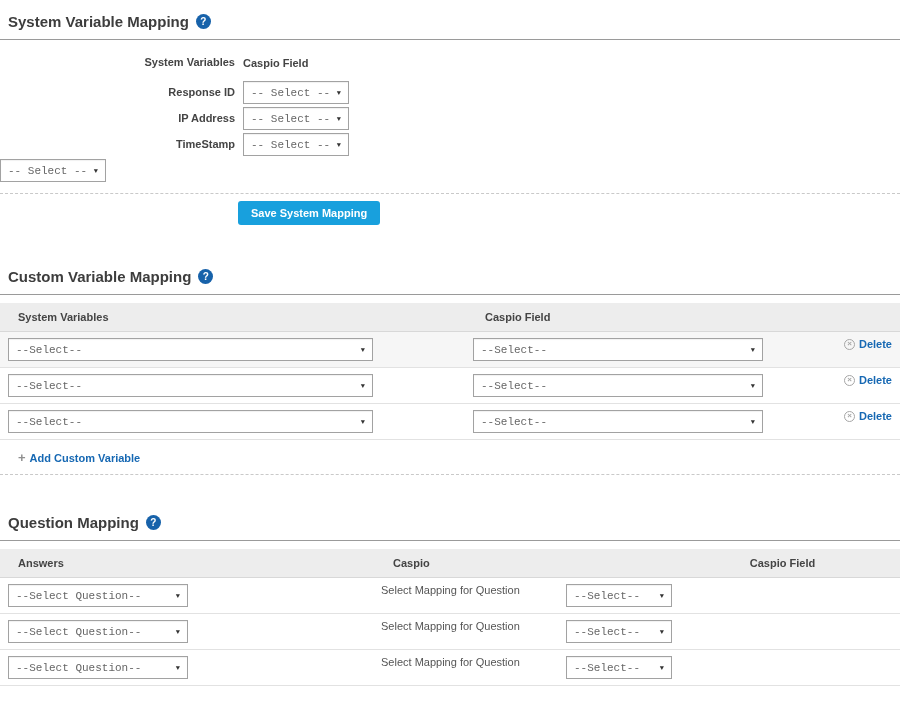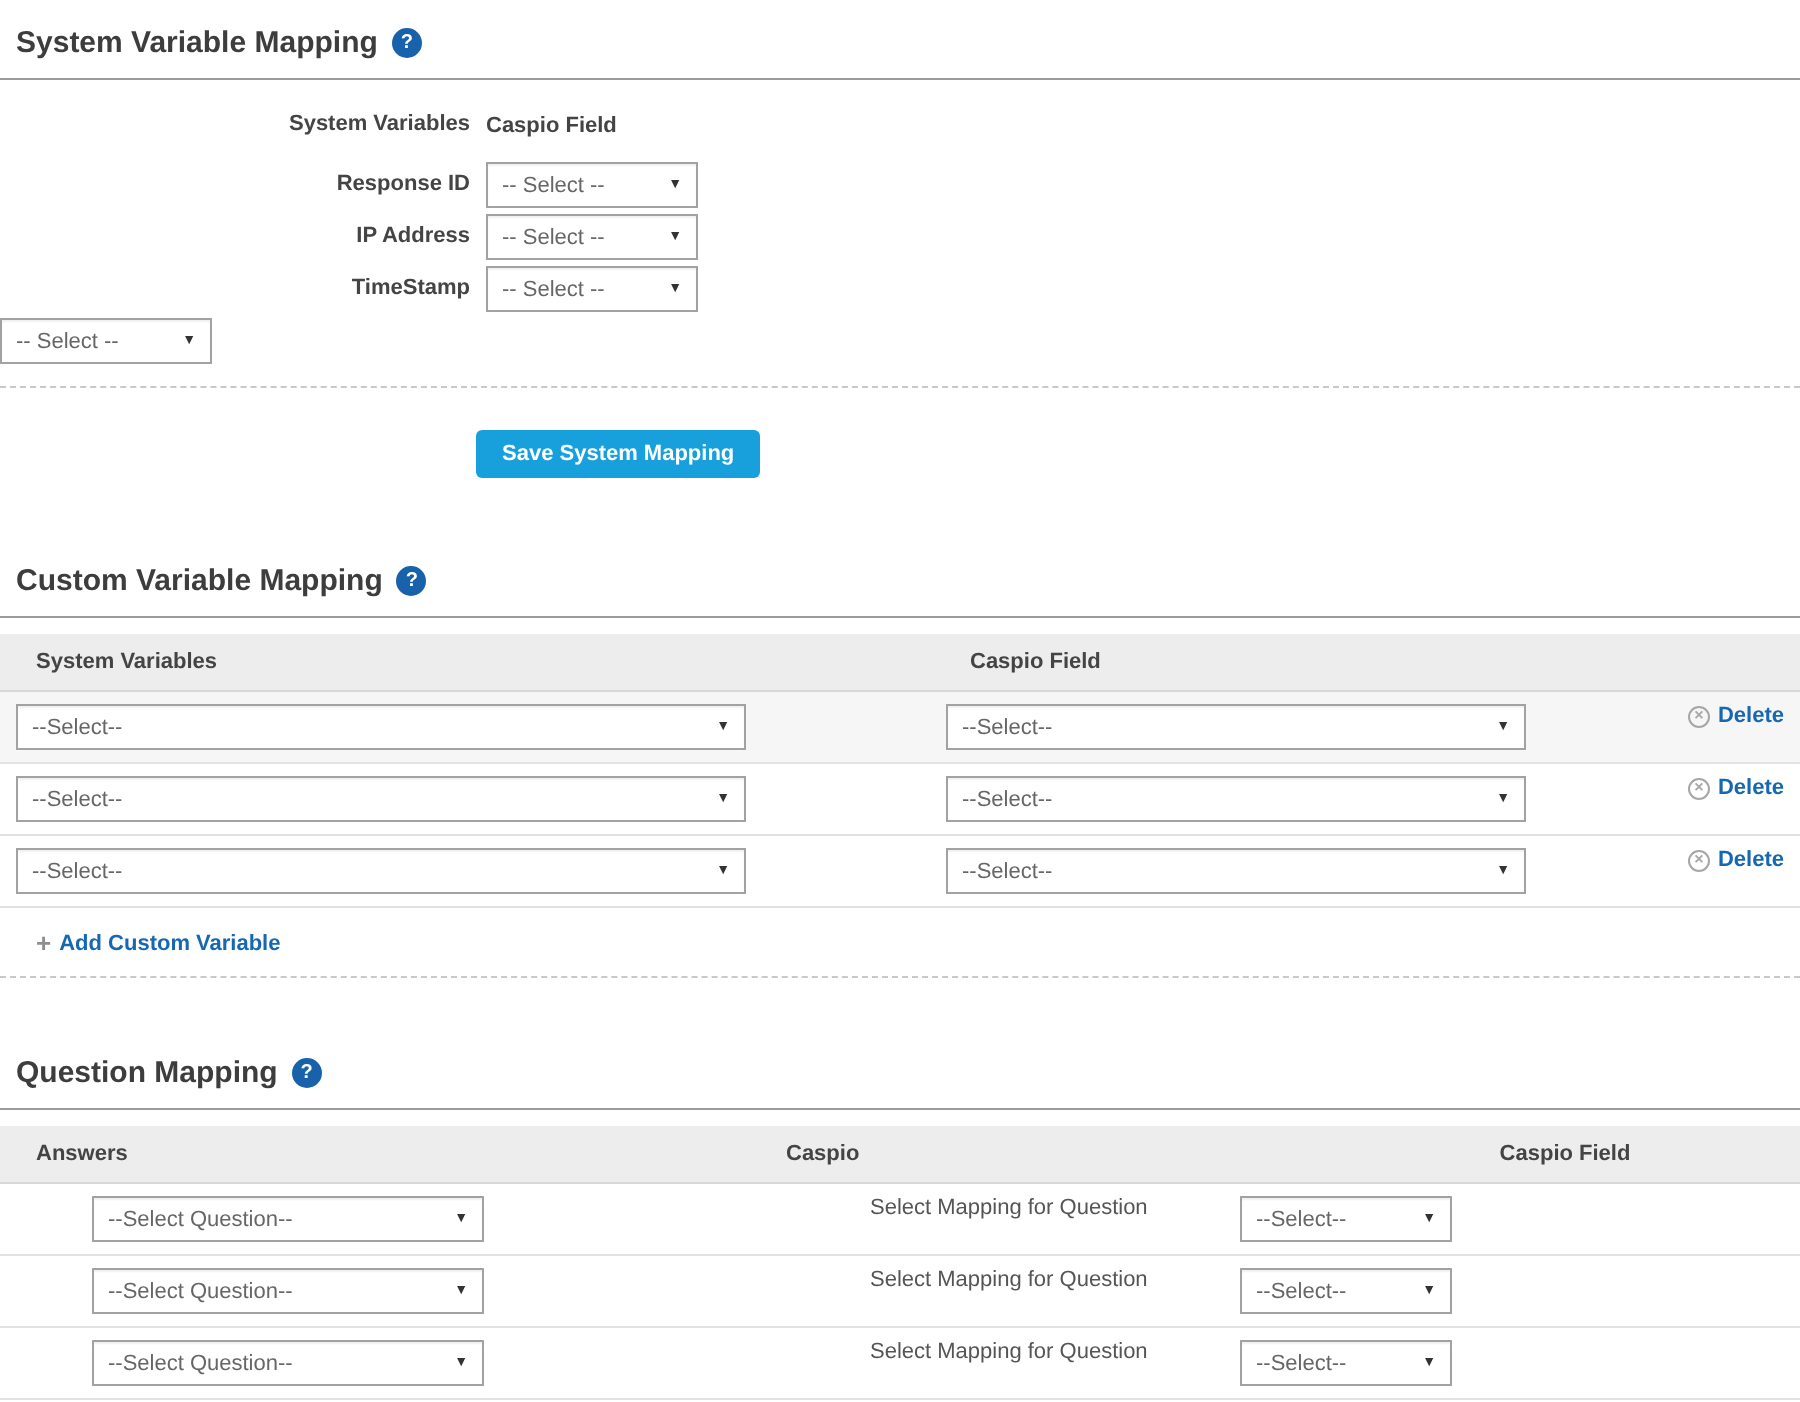--- a/index.html
+++ b/index.html
@@ -22,29 +22,30 @@
   }
   .hr-solid  { border:none; border-top:1px solid #9a9a9a; height:0; }
   .hr-dashed { border:none; border-top:1px dashed #c9c9c9; height:0; }
 
   
   .fselect {
     background:#fff; border:1px solid #a2a2a2;
     height:23px; display:flex; align-items:center; justify-content:space-between;
     padding:0 7px; color:#666; font-size:11px; cursor:pointer;
     box-shadow:inset 0 1px 1px rgba(0,0,0,.06);
+    font-family:Liberation Mono, monospace;
   }
   .fselect .caret { font-size:7px; color:#333; margin-left:6px; flex:0 0 auto; }
 
   .btn {
     display:inline-block; background:#18a0dd; color:#fff;
     border:none; border-radius:3px; padding:6px 13px;
     font-family:inherit; font-size:11px; font-weight:bold; cursor:pointer;
   }
-  .btn-row { margin:21px 0 0 238px; padding-bottom:4px; }
+  .btn-row { margin:7px 0 0 238px; padding-bottom:4px; }
 
   
   .s1-body { padding:11px 0 8px 0; }
   .s1-row { display:flex; align-items:center; margin-bottom:3px; }
   .s1-head { margin-bottom:7px; }
   .s1-label { width:235px; text-align:right; margin-right:8px;
               font-weight:bold; color:#444; }
   .s1-row .s1-label { line-height:23px; }
   .s1-select { width:106px; }
   .s1-head .col2 { font-weight:bold; color:#444; }
@@ -75,21 +76,21 @@
     width:11px; height:11px; border:1px solid #a6a6a6; border-radius:50%;
     color:#a6a6a6; font-size:8px; line-height:1;
     display:inline-flex; align-items:center; justify-content:center;
   }
   .plus-ico { color:#8f8f8f; font-size:13px; font-weight:bold; }
   .add-row { padding:10px 0 9px 18px; }
 
   .c3-col1h { width:375px; }
   .c3-col2h { width:290px; }
   .c3-col3h { flex:1; text-align:center; }
-  .c3-qsel { width:196px;margin-left:38px; }
+  .c3-qsel { width:180px; }
   .c3-anslabel { width:185px; margin-left:193px; color:#555; }
   .c3-asel { width:106px; }
 
   .section-gap { height:26px; }
 </style>
 </head>
 <body>
 
 <div>
   <div class="section-title">

